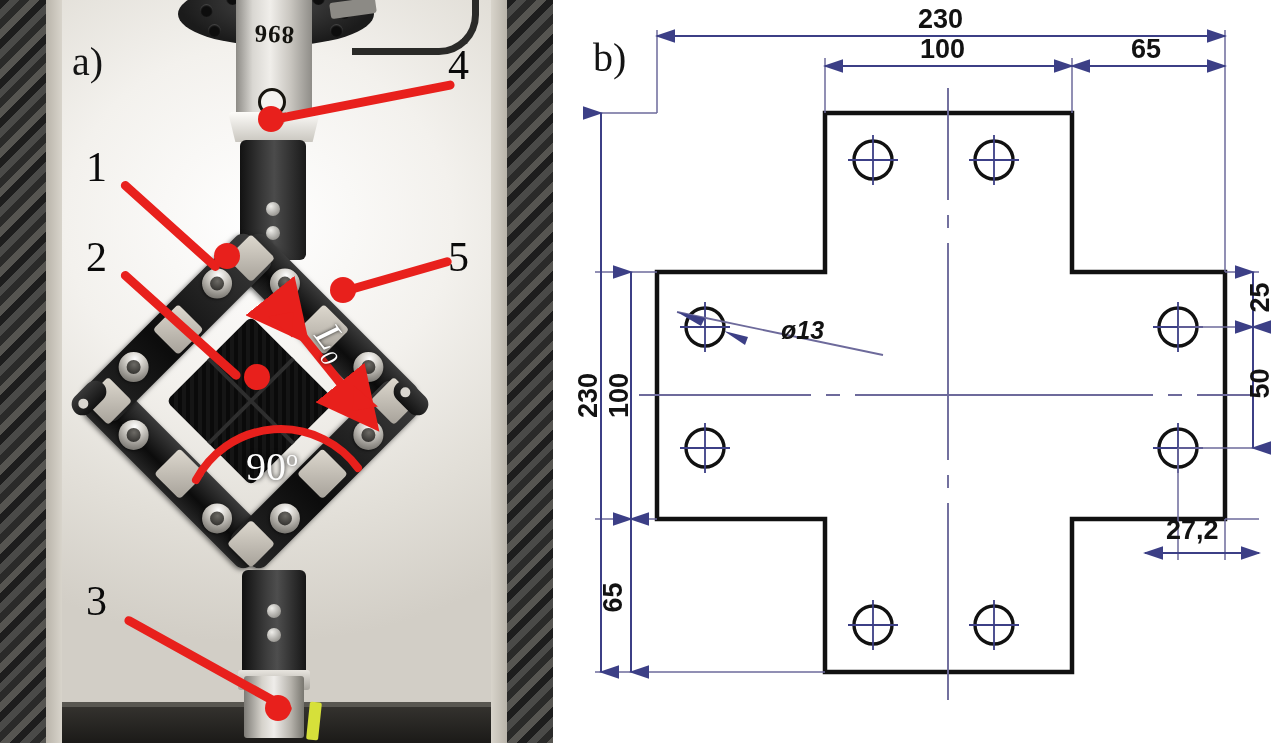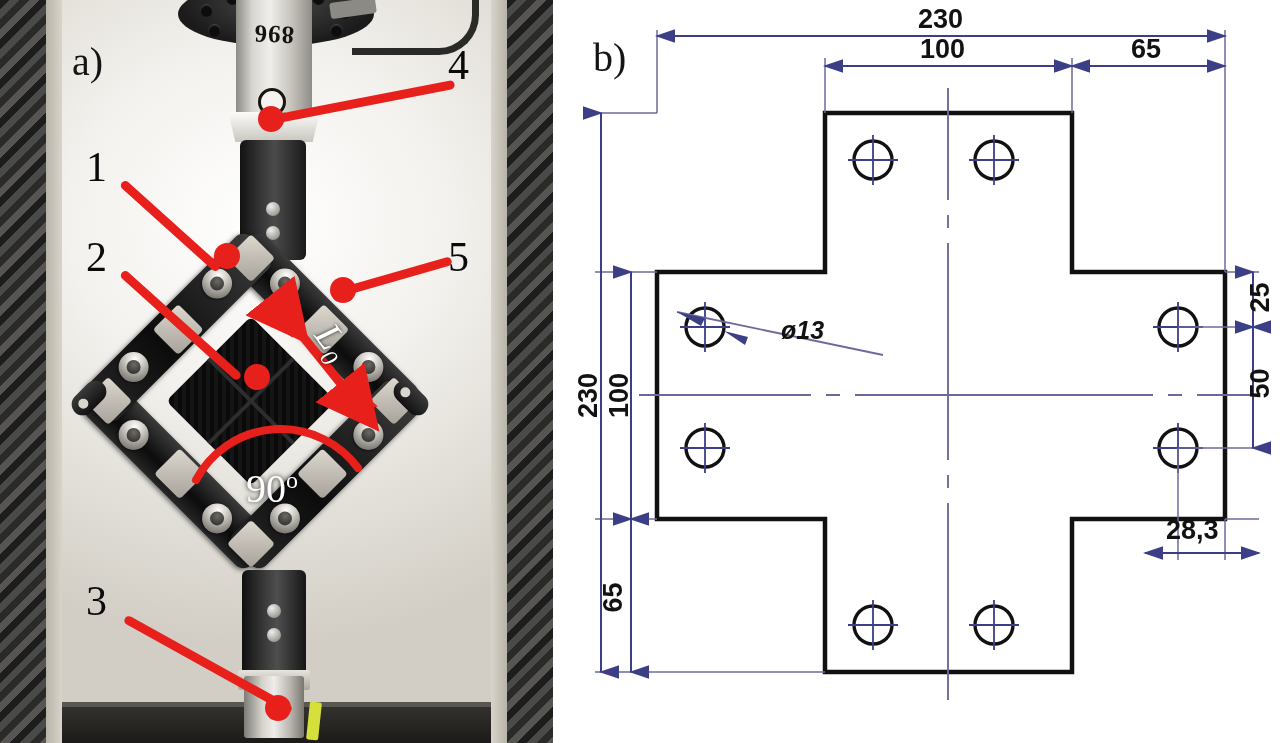--- a/index.html
+++ b/index.html
@@ -75,21 +75,21 @@
   #tag{position:absolute;left:308px;top:702px;width:12px;height:38px;background:#d6e03a;border-radius:2px;transform:rotate(6deg);}
 
   
   .lead{position:absolute;height:9px;background:#e8201c;border-radius:5px;transform-origin:0 50%;}
   .dot{position:absolute;width:26px;height:26px;border-radius:50%;background:#e8201c;}
   .callout{position:absolute;color:#0a0a0a;font-size:42px;font-family:"Liberation Serif",serif;line-height:1;}
   #panel-label-a{position:absolute;left:72px;top:38px;font-size:40px;color:#141414;font-family:"Liberation Serif",serif;}
   #l0-text{position:absolute;left:315px;top:318px;color:#fff;font-size:38px;font-style:italic;font-family:"Liberation Serif",serif;
     transform:rotate(54deg);text-shadow:0 0 4px rgba(0,0,0,.85);}
   #l0-text sub{font-size:24px;}
-  #angle-text{position:absolute;left:246px;top:465px;color:#fdfdfd;font-size:40px;font-family:"Liberation Serif",serif;
+  #angle-text{position:absolute;left:246px;top:443px;color:#fdfdfd;font-size:40px;font-family:"Liberation Serif",serif;
     text-shadow:0 0 5px rgba(0,0,0,.9);}
   #angle-text sup{font-size:24px;}
 
   
   #panel-b{position:absolute;left:553px;top:0;width:727px;height:743px;background:#fff;}
   #panel-label-b{position:absolute;left:40px;top:34px;font-size:40px;color:#141414;font-family:"Liberation Serif",serif;}
   #cad{position:absolute;left:0;top:0;}
   .dimtxt{position:absolute;font-family:"Liberation Sans",sans-serif;font-weight:bold;color:#121212;font-size:27px;letter-spacing:0px;}
   .dimtxt.rot{transform:rotate(-90deg);transform-origin:50% 50%;}
   #dia-txt{position:absolute;font-family:"Liberation Sans",sans-serif;font-style:italic;font-weight:bold;color:#121212;font-size:25px;}
@@ -331,17 +331,17 @@
     <div class="dimtxt" style="left:367px;top:34px">100</div>
     <div class="dimtxt" style="left:578px;top:34px">65</div>
 
     <div class="dimtxt rot" style="left:5px;top:380px;width:60px;text-align:center">230</div>
     <div class="dimtxt rot" style="left:36px;top:380px;width:60px;text-align:center">100</div>
     <div class="dimtxt rot" style="left:36px;top:582px;width:48px;text-align:center">65</div>
 
     <div class="dimtxt rot" style="left:683px;top:282px;width:48px;text-align:center">25</div>
     <div class="dimtxt rot" style="left:683px;top:368px;width:48px;text-align:center">50</div>
 
-    <div class="dimtxt" style="left:613px;top:515px">28,3</div>
+    <div class="dimtxt" style="left:613px;top:515px">27,2</div>
 
     <div id="dia-txt" style="left:228px;top:316px">ø13</div>
   </div>
 </div>
 
 </body></html>

